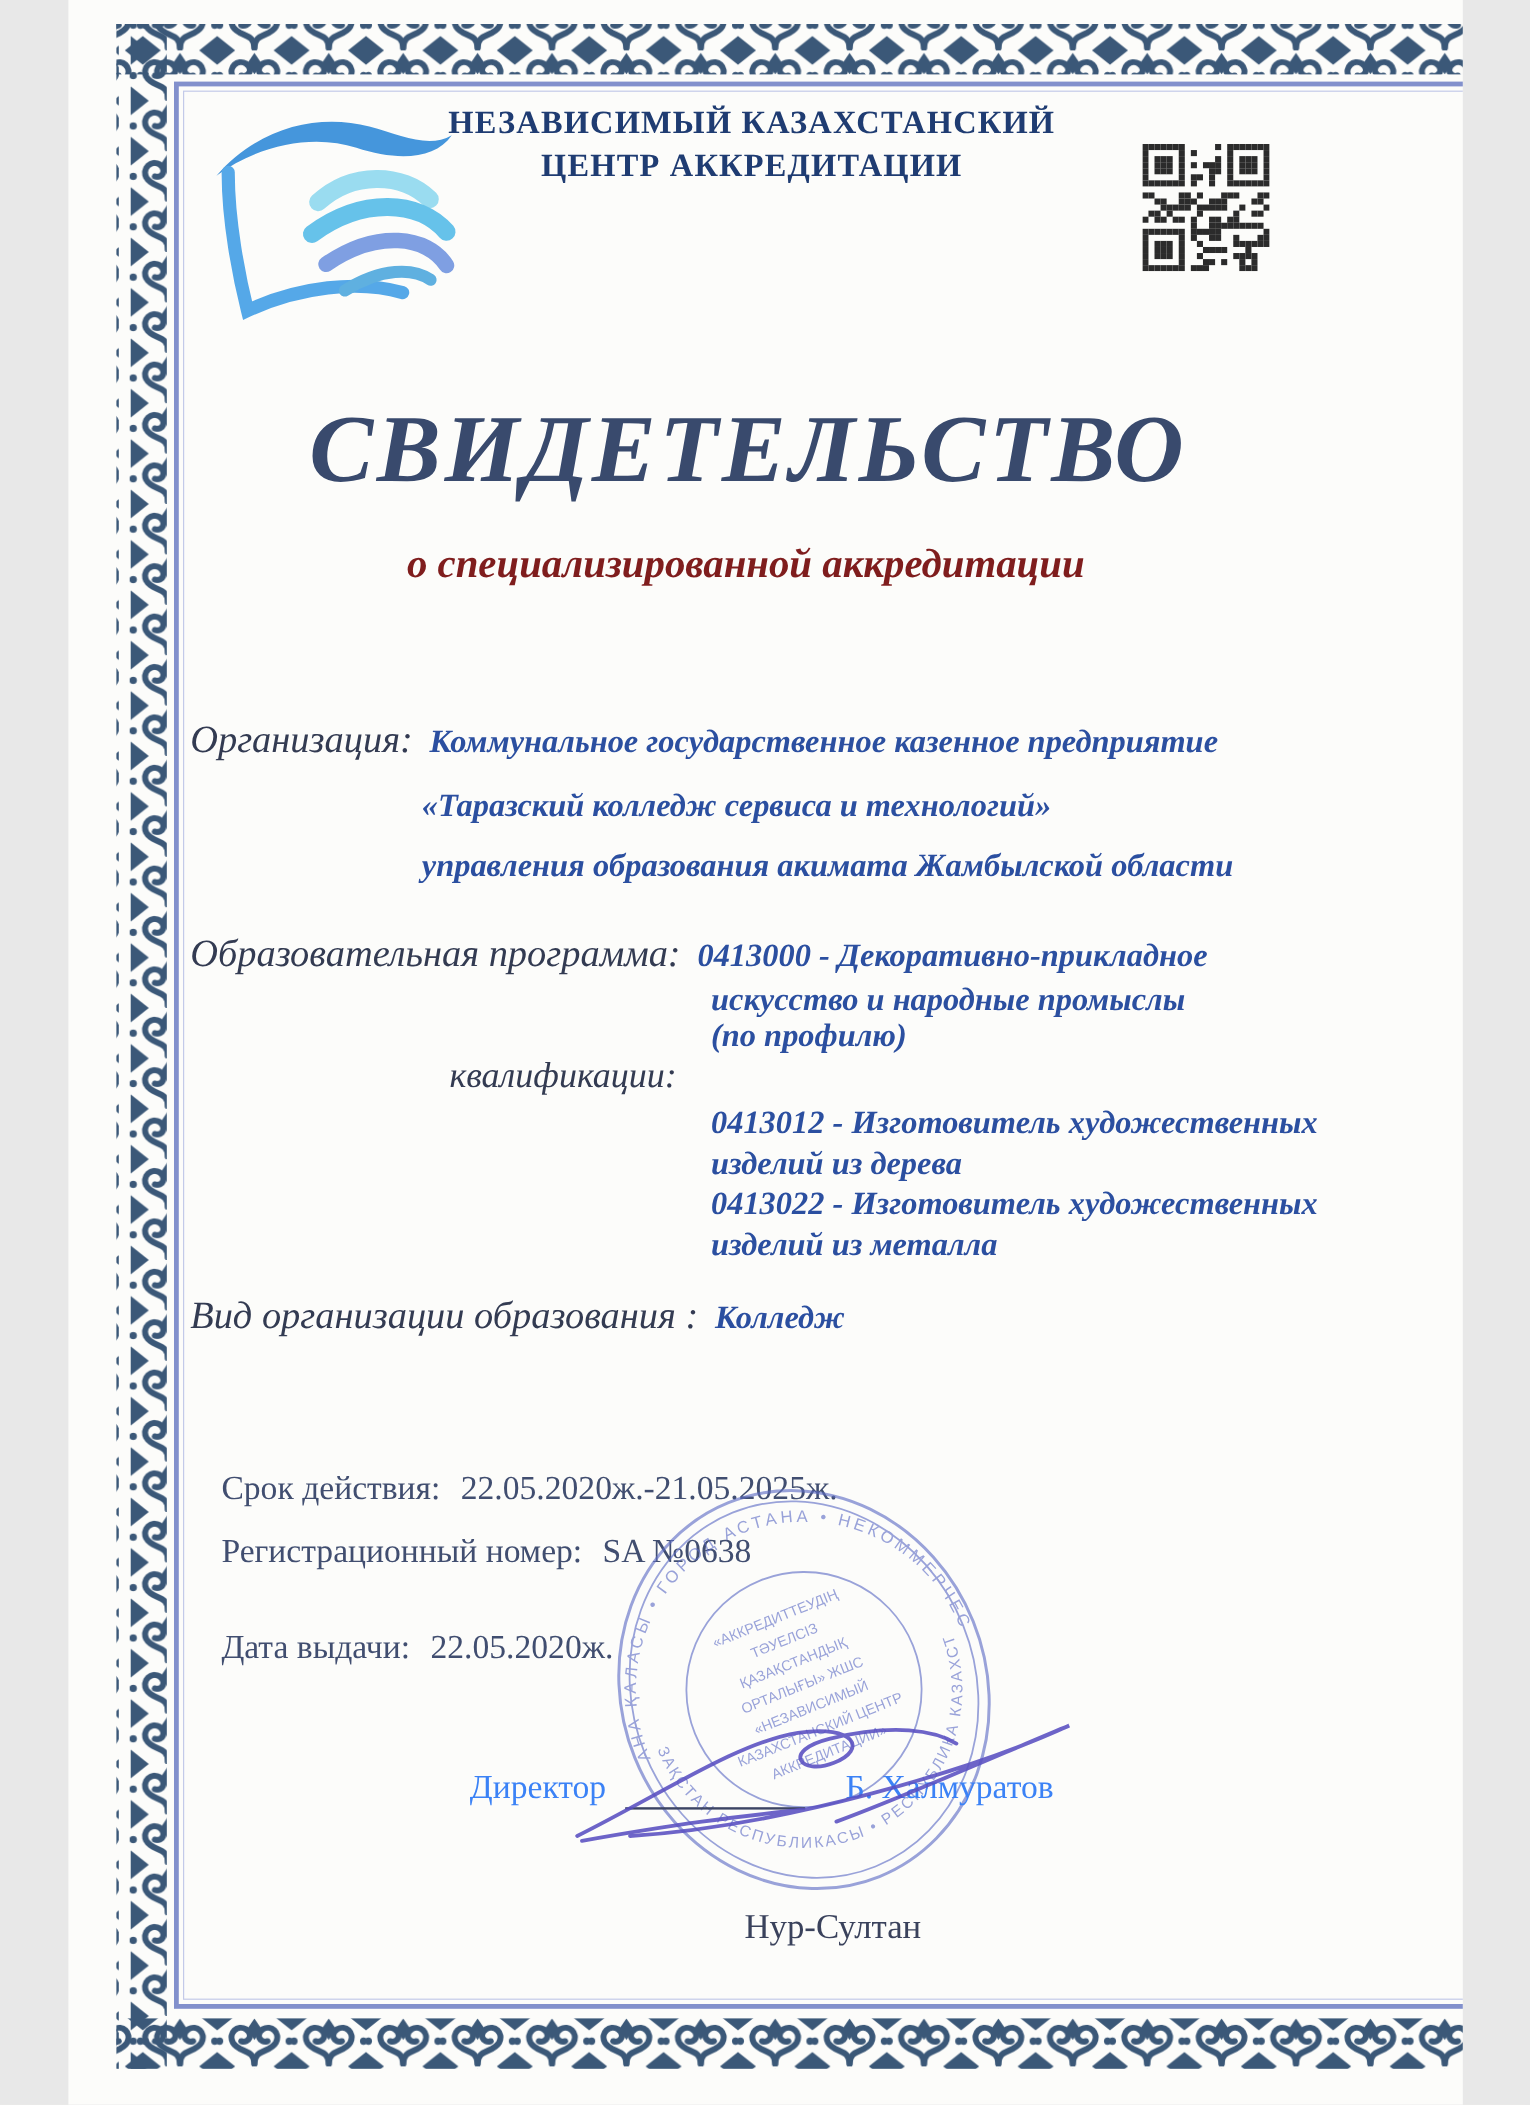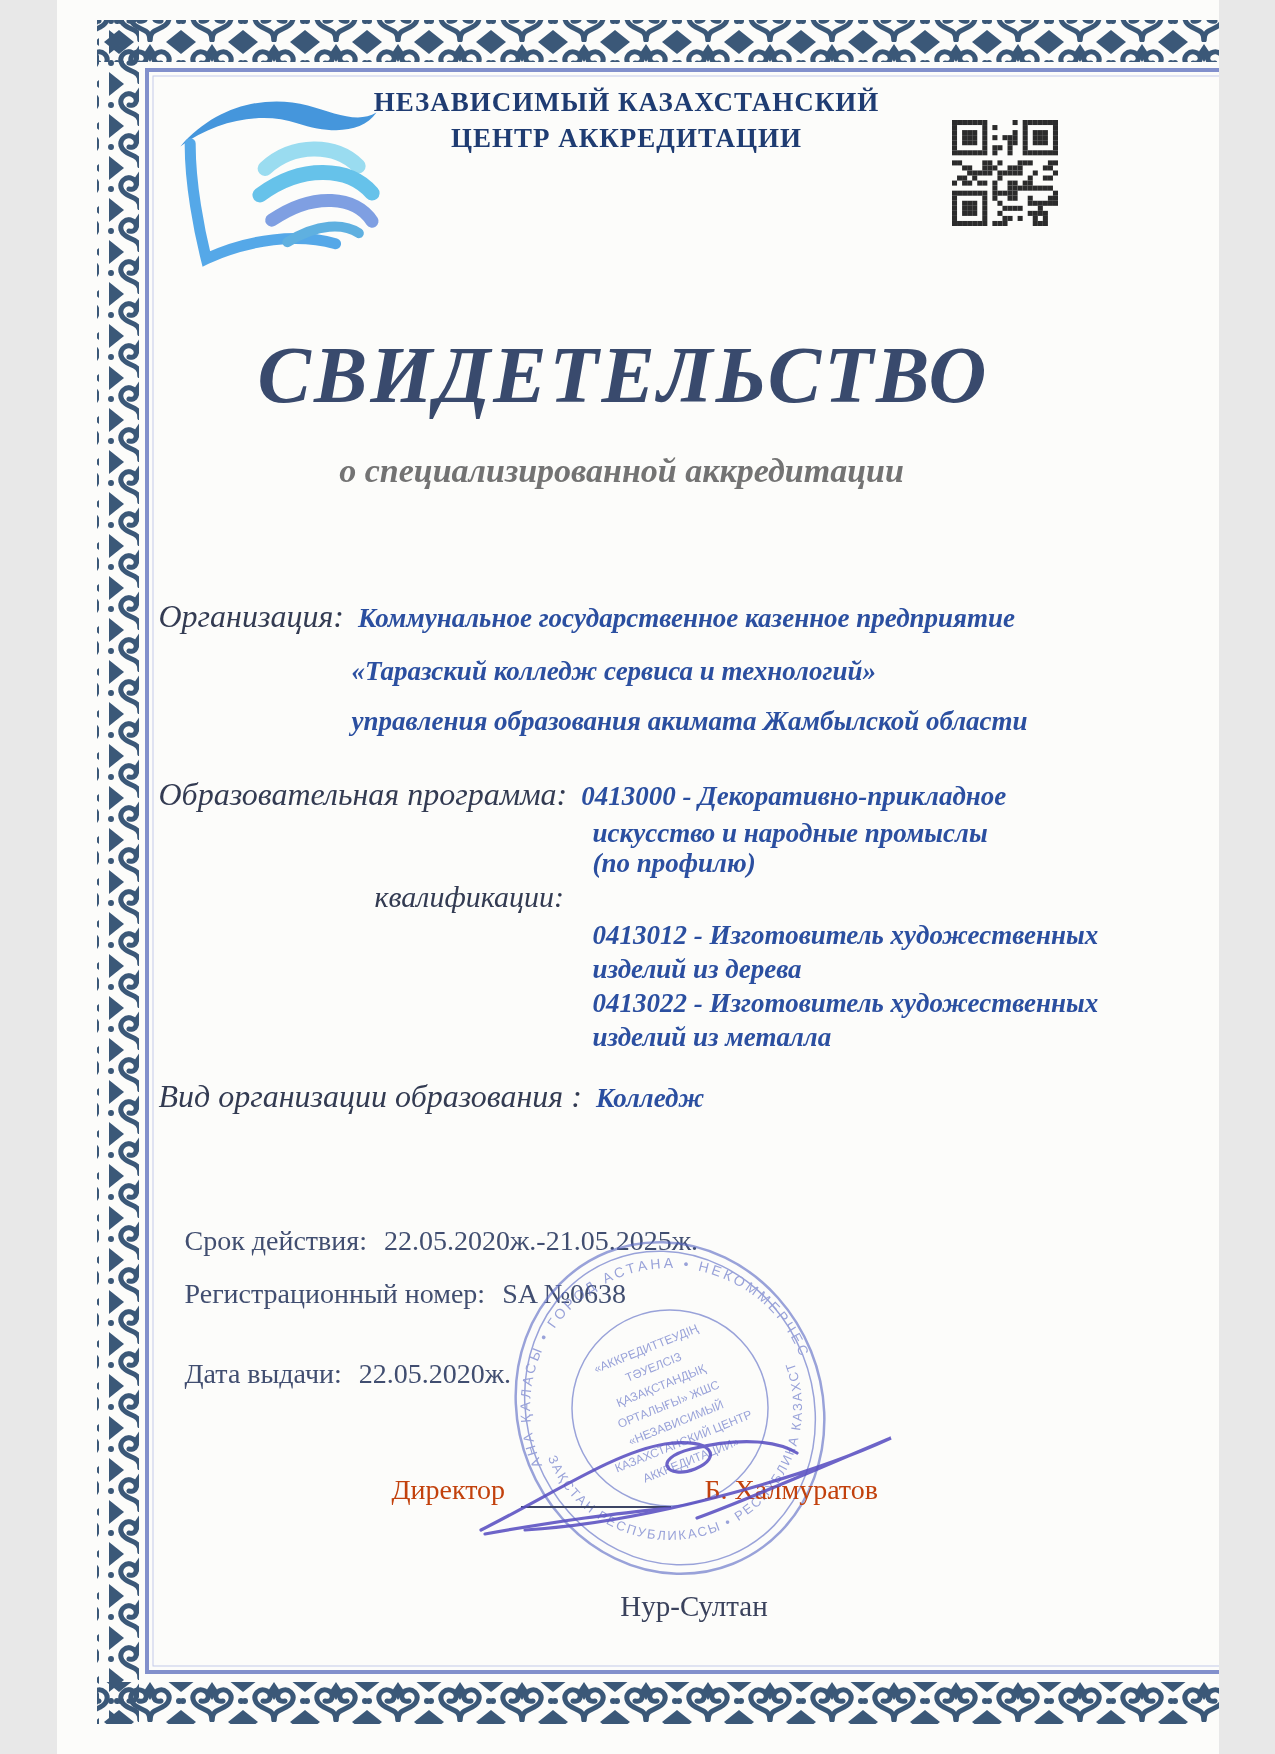--- a/index.html
+++ b/index.html
@@ -17,29 +17,29 @@
     letter-spacing:1px;
   }
   
   .title{
     left:0; top:330px; width:1134px; text-align:center;
     font-style:italic; font-weight:bold; font-size:80px; letter-spacing:3px;
     color:#394a6d;
   }
   .subtitle{
     left:0; top:452px; width:1130px; text-align:center;
-    font-style:italic; font-weight:bold; font-size:34px; color:#737373;
+    font-style:italic; font-weight:bold; font-size:34px; color:#7f1d1d;
   }
   
   .label{font-style:italic; font-size:32px; color:#333b52;}
   .value{font-style:italic; font-weight:bold; font-size:27px; color:#2b4fa0;}
   .row{display:flex; align-items:baseline; gap:14px; white-space:nowrap;}
   .info{font-size:28px; color:#414e70; white-space:nowrap;}
   .info .ilabel{margin-right:10px;}
-  .plain{font-size:28px; color:#c2410c; white-space:nowrap;}
+  .plain{font-size:28px; color:#3b82f6; white-space:nowrap;}
   .qual-lines{line-height:34px;}
   
   .sig-underline{border-bottom:2px solid #3c4464; height:0;}
   .city{left:0; top:1590px; width:1275px; text-align:center; font-size:29px; color:#3a425c;}
   svg{display:block;}
   .overlay{pointer-events:none;}
 </style>
 </head>
 <body>
 

